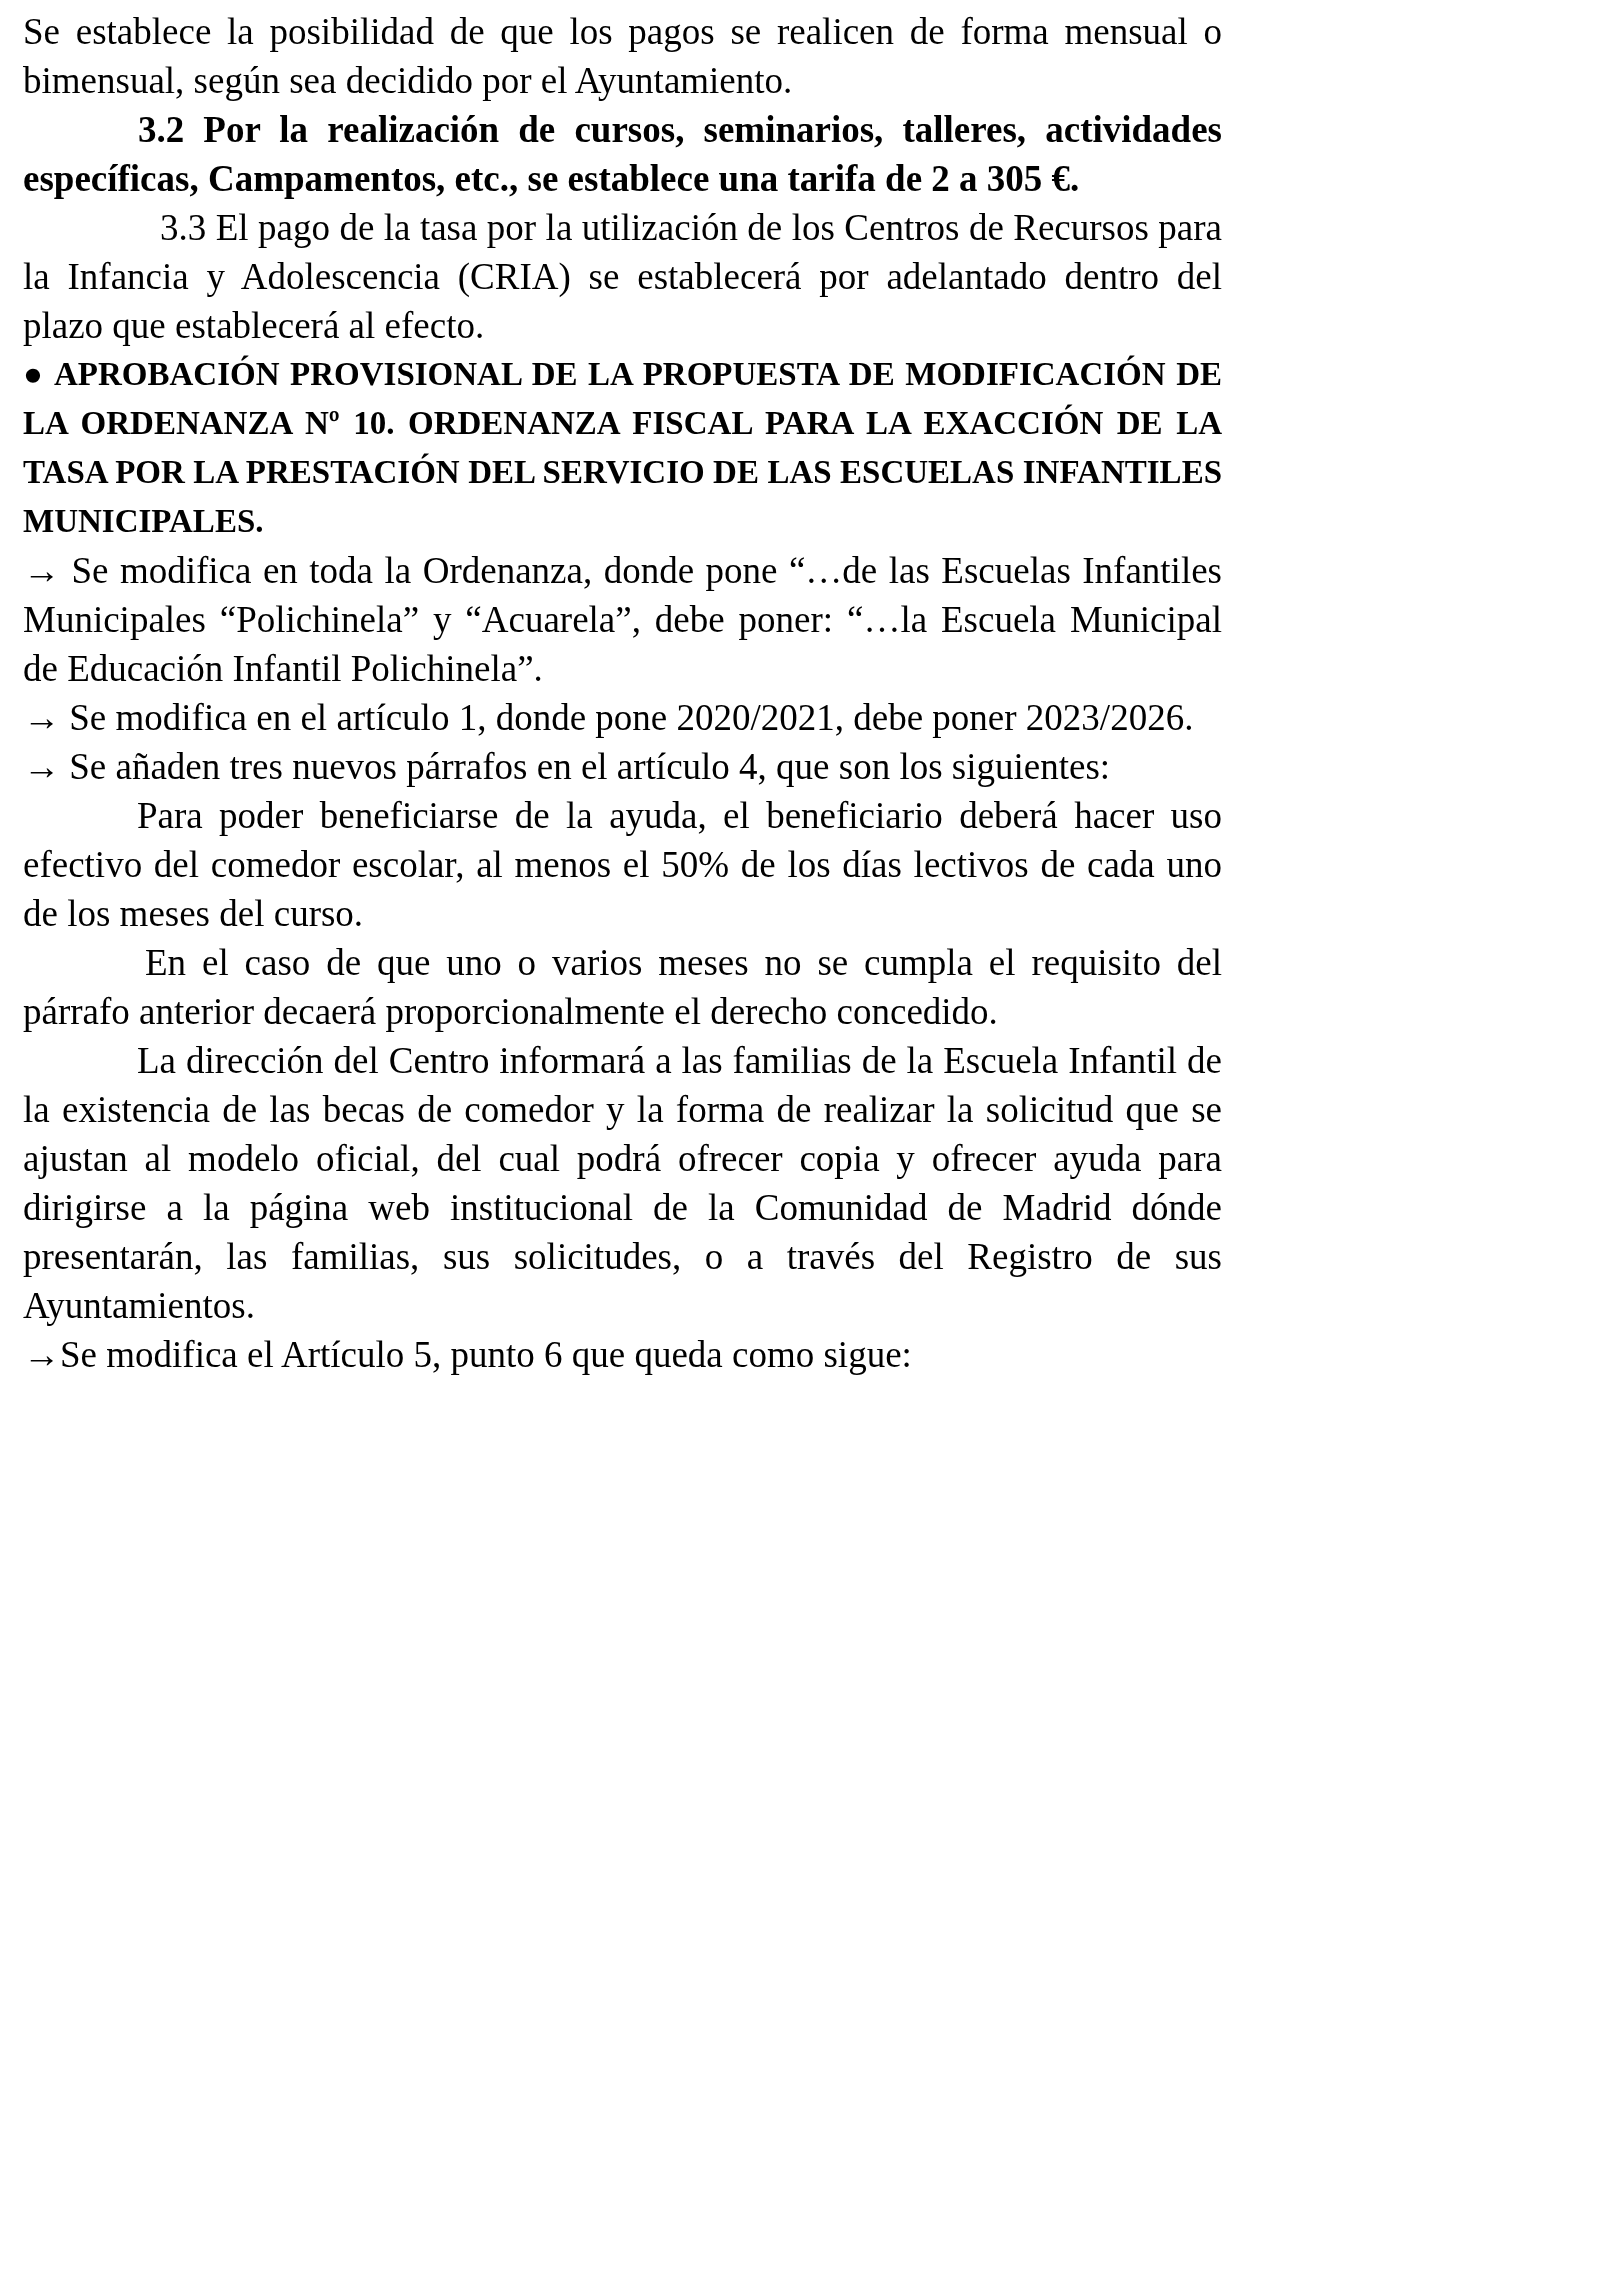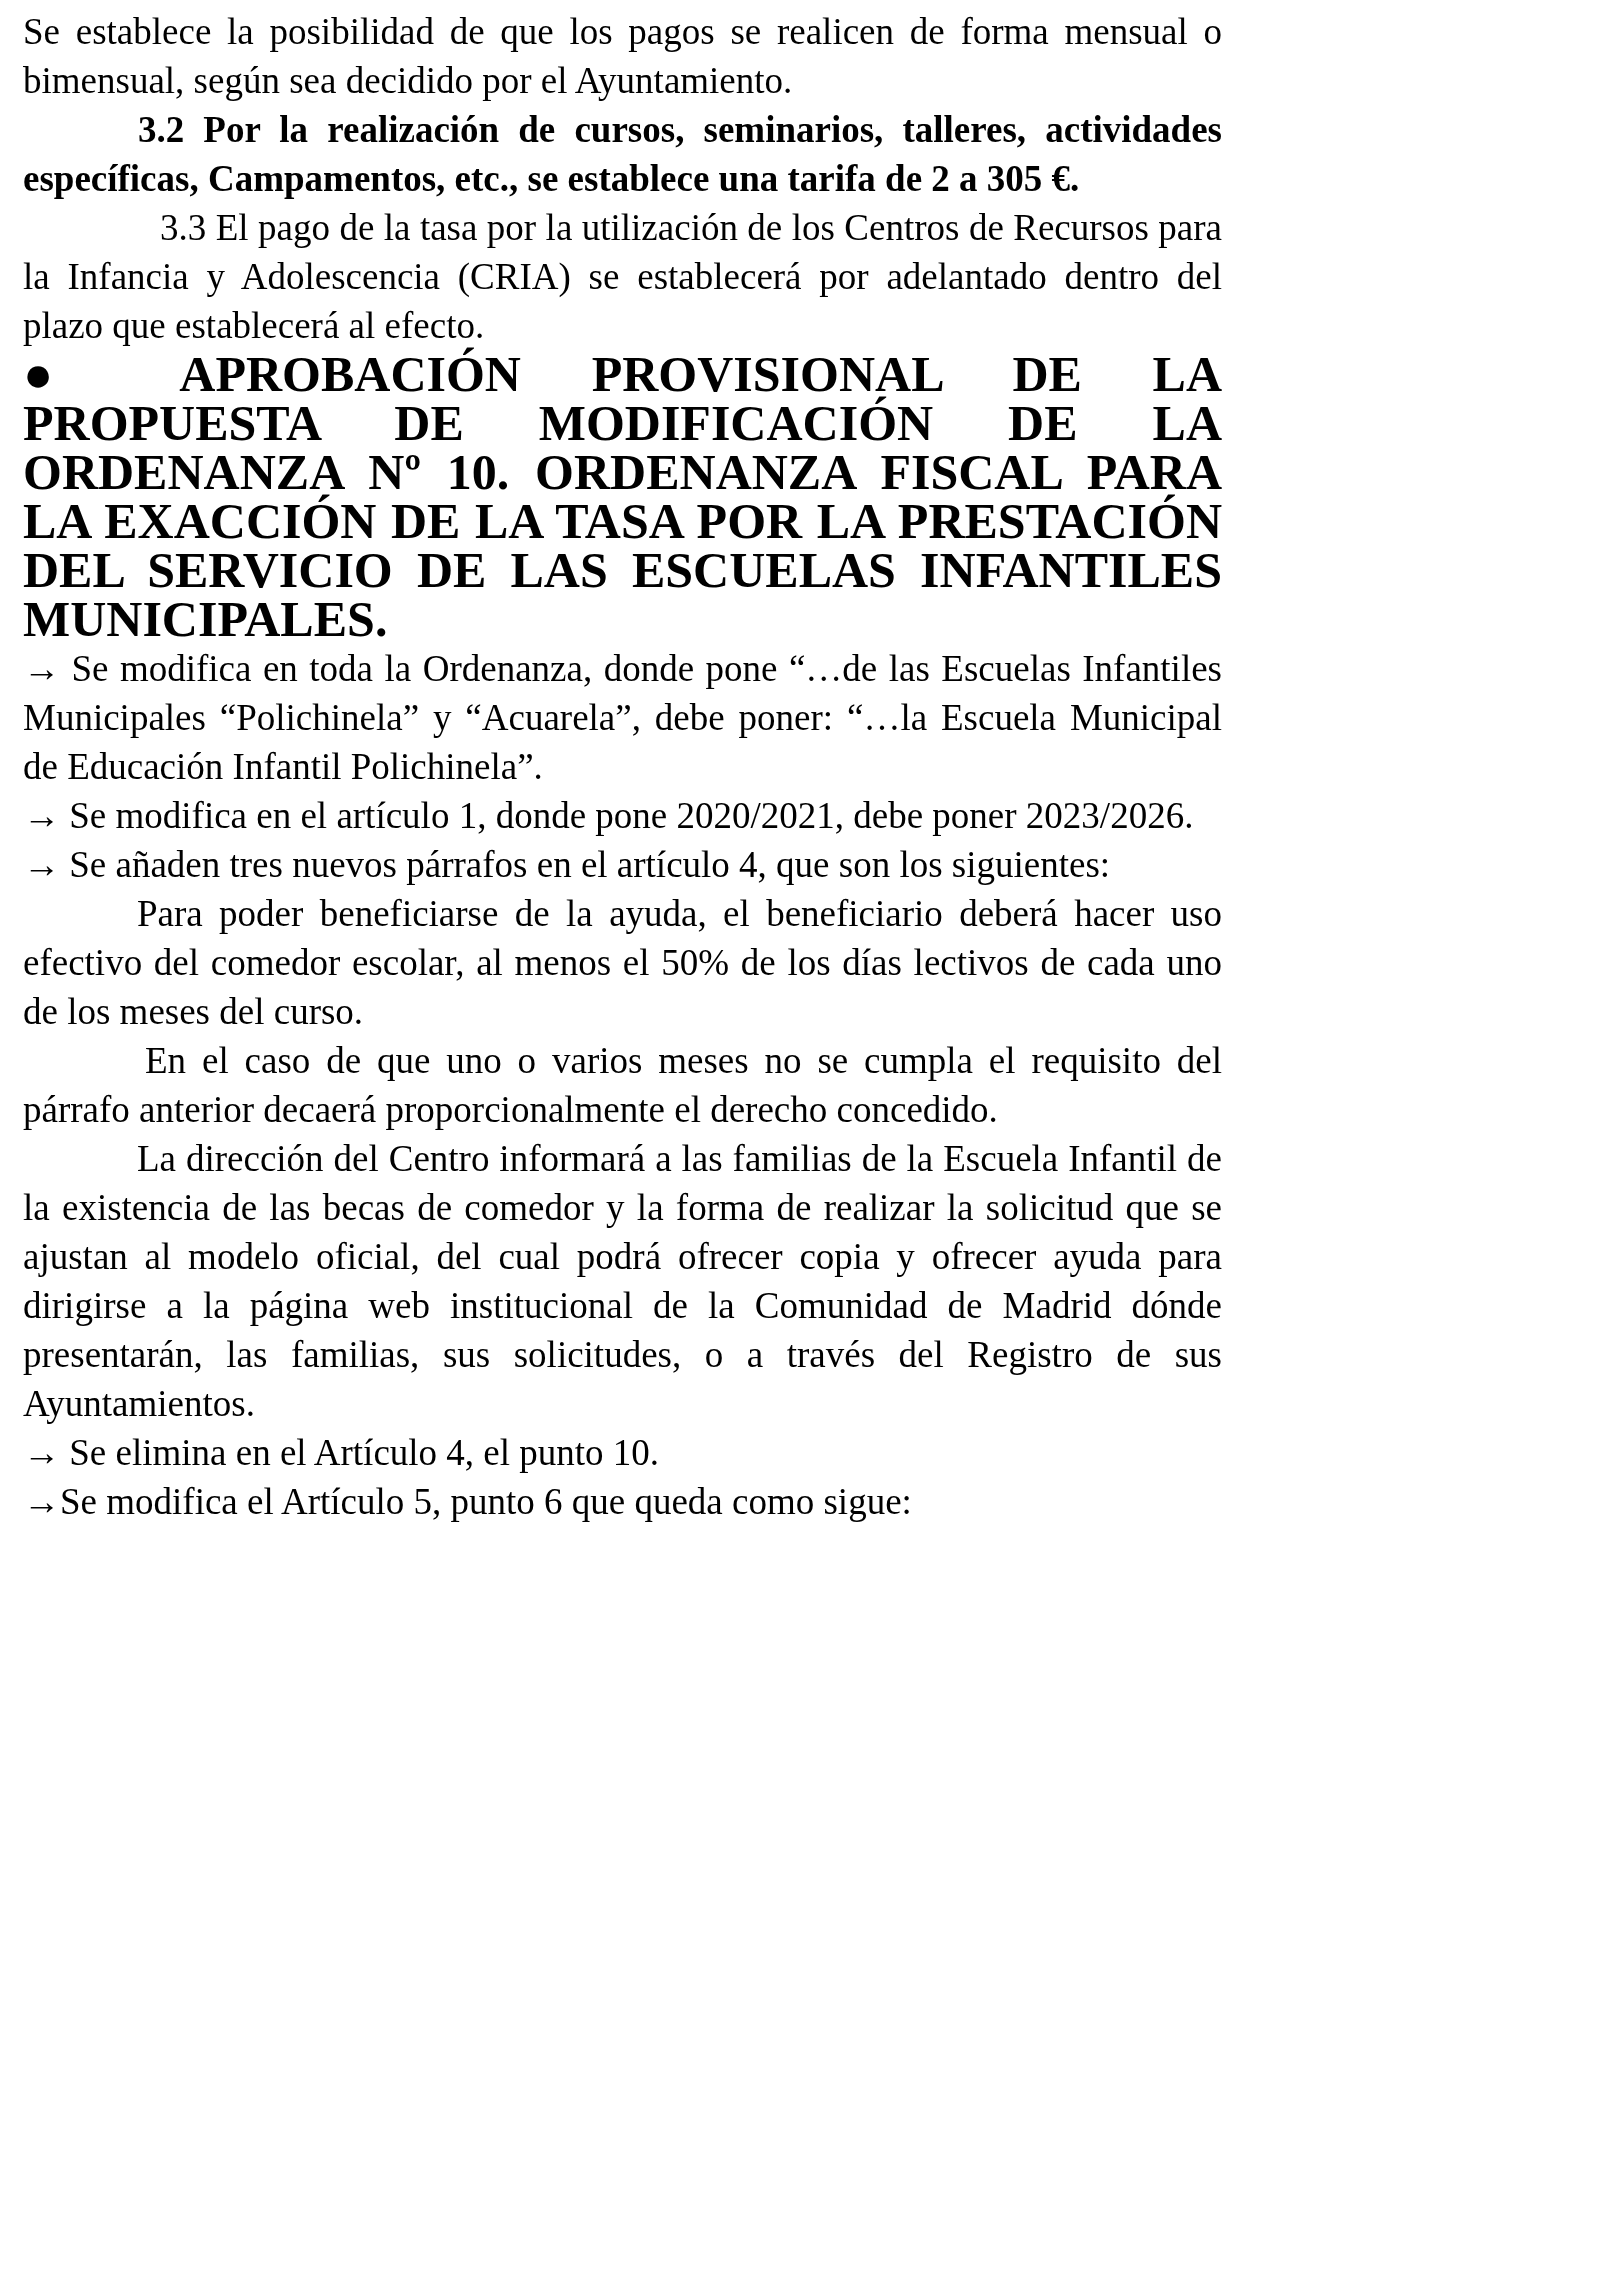--- a/index.html
+++ b/index.html
@@ -20,21 +20,21 @@
     padding: 6.5px 149px 0 23px;
     text-align: justify;
     overflow: hidden;
   }
   .page p {
     margin: 0;
     padding: 0;
   }
   .heading {
     font-weight: bold;
-    font-size: 50px;
+    font-size: 33px;
   }
   .bold { font-weight: bold; }
   .ind-140 { text-indent: 114px; }
   .ind-142 { text-indent: 115px; font-weight: bold; }
   .ind-150 { text-indent: 122px; }
   .ind-168 { text-indent: 137px; }
   .mt-44 { margin-top: 36px; }
   .mt-48 { margin-top: 39px; }
   .mt-50 { margin-top: 41px; }
   .mt-52 { margin-top: 42px; }
@@ -64,19 +64,18 @@
   <p class="mt-70">→ Se modifica en el artículo 1, donde pone 2020/2021, debe poner 2023/2026.</p>
 
   <p class="mt-48">→ Se añaden tres nuevos párrafos en el artículo 4, que son los siguientes:</p>
 
   <p class="ind-140">Para poder beneficiarse de la ayuda, el beneficiario deberá hacer uso efectivo del comedor escolar, al menos el 50% de los días lectivos de cada uno de los meses del curso.</p>
 
   <p class="mt-44 ind-150">En el caso de que uno o varios meses no se cumpla el requisito del párrafo anterior decaerá proporcionalmente el derecho concedido.</p>
 
   <p class="mt-52 ind-140">La dirección del Centro informará a las familias de la Escuela Infantil de la existencia de las becas de comedor y la forma de realizar la solicitud que se ajustan al modelo oficial, del cual podrá ofrecer copia y ofrecer ayuda para dirigirse a la página web institucional de la Comunidad de Madrid dónde presentarán, las familias, sus solicitudes, o a través del Registro de sus Ayuntamientos.</p>
 
-  <p>→ Se elimina en el Artículo 4, el punto 10.</p>
 
   <p class="mt-48">→Se modifica el Artículo 5, punto 6 que queda como sigue:</p>
 
 
 </div>
 
 
 </body></html>

